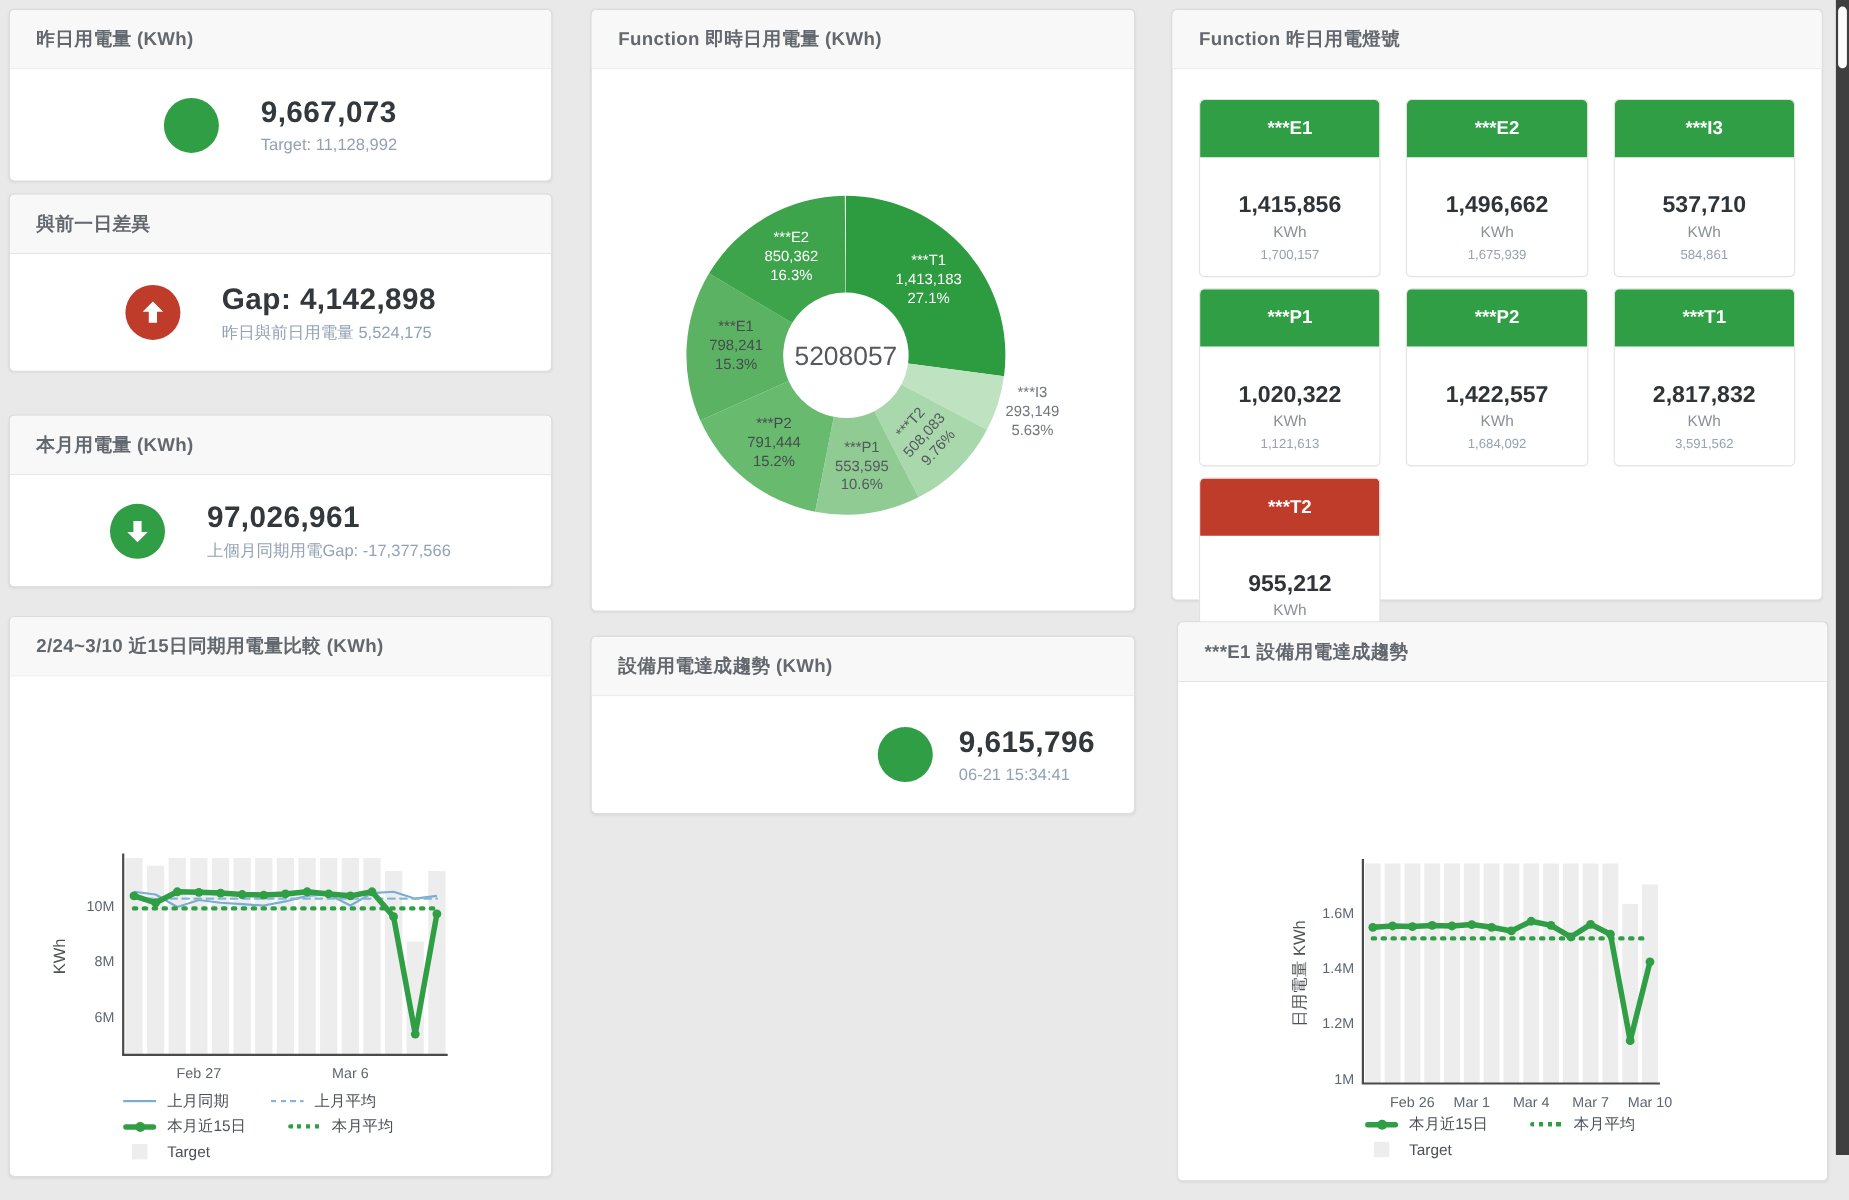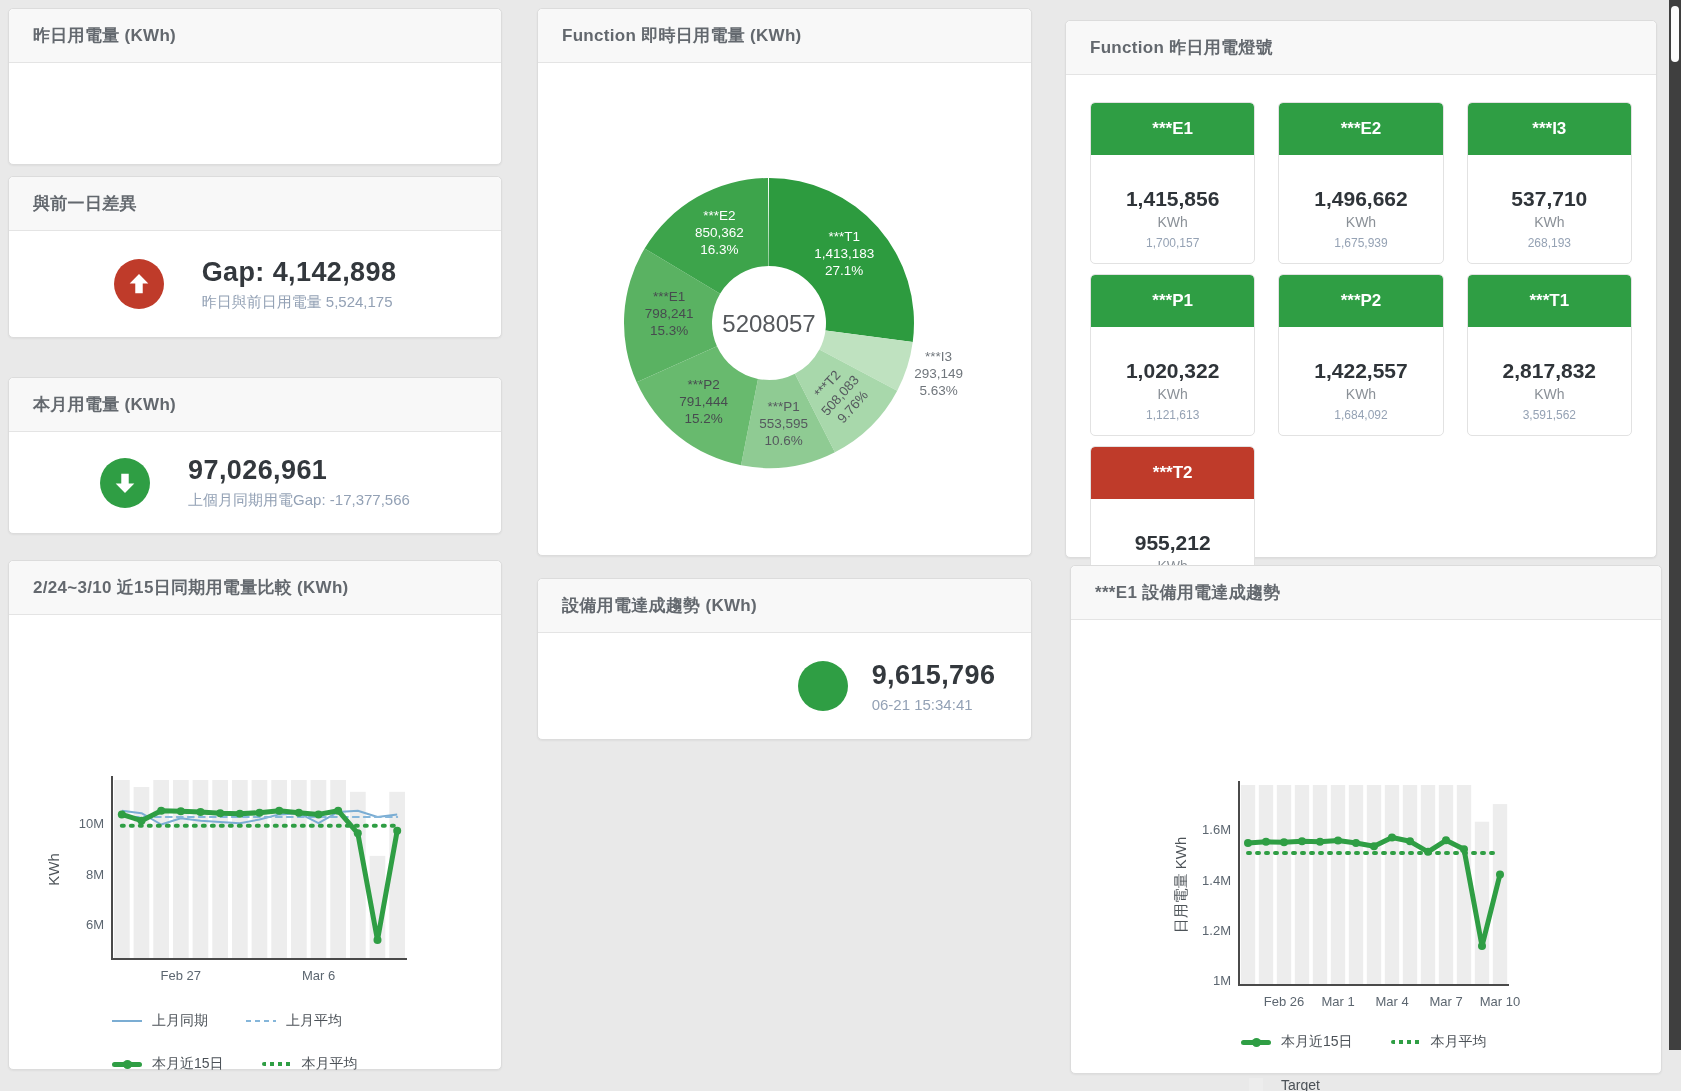--- a/index.html
+++ b/index.html
@@ -31,32 +31,39 @@
   .tile-target{font-size:12px;color:#95a2b4;line-height:22px;}
 
   
   .chart-svg{position:absolute;left:0;}
   .tick{font-size:13px;fill:#5c6670;}
   .ytitle{font-size:15px;fill:#4d5358;}
   .donut-label{font-size:13.5px;}
   .donut-center{font-size:24px;fill:#55585c;}
   .legend{position:absolute;display:flex;flex-direction:column;gap:3px;}
   .legend-row{display:flex;column-gap:38px;align-items:center;}
-  .legend-item{display:flex;align-items:center;gap:10px;font-size:14px;color:#4b5157;height:20px;margin-top:20px;}
+  .legend-item{display:flex;align-items:center;gap:10px;font-size:14px;color:#4b5157;height:20px;}
   .swatch{width:30px;display:flex;align-items:center;justify-content:center;flex:0 0 auto;}
 
   
   .scrollbar-track{position:absolute;right:0;top:0;width:12px;height:1050px;background:#3f3f3f;}
   .scrollbar-thumb{position:absolute;left:2px;top:6px;width:8px;height:56px;background:#fcfcfc;border-radius:4px;}
 </style>
 </head>
 <body>
 
 <div class="card" style="left:8px;top:8px;width:492px;height:155px;">
   <div class="card-header">昨日用電量 (KWh)</div>
+  <div class="kpi-body">
+    <span class="kpi-dot" style="background: rgb(47, 158, 68);"></span>
+    <div>
+      <div class="kpi-value">9,667,073</div>
+      <div class="kpi-sub">Target: 11,128,992</div>
+    </div>
+  </div>
 </div>
 
 <div class="card" style="left:8px;top:176px;width:492px;height:160px;">
   <div class="card-header">與前一日差異</div>
   <div class="kpi-body">
     <span class="kpi-dot" style="background: rgb(191, 59, 42);">
       <svg class="arrow-svg" viewBox="0 0 24 24">
           <path d="M12 3.5 L20 11.5 L15.2 11.5 L15.2 20 L8.8 20 L8.8 11.5 L4 11.5 Z" fill="#ffffff"></path>
         </svg>
     </span>
@@ -195,21 +202,21 @@
   <div class="card-header">設備用電達成趨勢 (KWh)</div>
   <div class="kpi-body" style="transform:translateX(112px);gap:24px;">
     <span class="kpi-dot" style="background: rgb(47, 158, 68);"></span>
     <div>
       <div class="kpi-value">9,615,796</div>
       <div class="kpi-sub">06-21 15:34:41</div>
     </div>
   </div>
 </div>
 
-<div class="card" style="left:1065px;top:20px;width:590px;height:536px;">
+<div class="card" style="left:1065px;top:8px;width:590px;height:536px;">
   <div class="card-header">Function 昨日用電燈號</div>
   <div id="lights-grid" class="lights-grid">
       <div class="tile">
         <div class="tile-head" style="background:#2f9e44">***E1</div>
         <div class="tile-body">
           <div class="tile-value">1,415,856</div>
           <div class="tile-unit">KWh</div>
           <div class="tile-target">1,700,157</div>
         </div>
       </div>
@@ -219,21 +226,21 @@
           <div class="tile-value">1,496,662</div>
           <div class="tile-unit">KWh</div>
           <div class="tile-target">1,675,939</div>
         </div>
       </div>
       <div class="tile">
         <div class="tile-head" style="background:#2f9e44">***I3</div>
         <div class="tile-body">
           <div class="tile-value">537,710</div>
           <div class="tile-unit">KWh</div>
-          <div class="tile-target">268,193</div>
+          <div class="tile-target">584,861</div>
         </div>
       </div>
       <div class="tile">
         <div class="tile-head" style="background:#2f9e44">***P1</div>
         <div class="tile-body">
           <div class="tile-value">1,020,322</div>
           <div class="tile-unit">KWh</div>
           <div class="tile-target">1,121,613</div>
         </div>
       </div>

